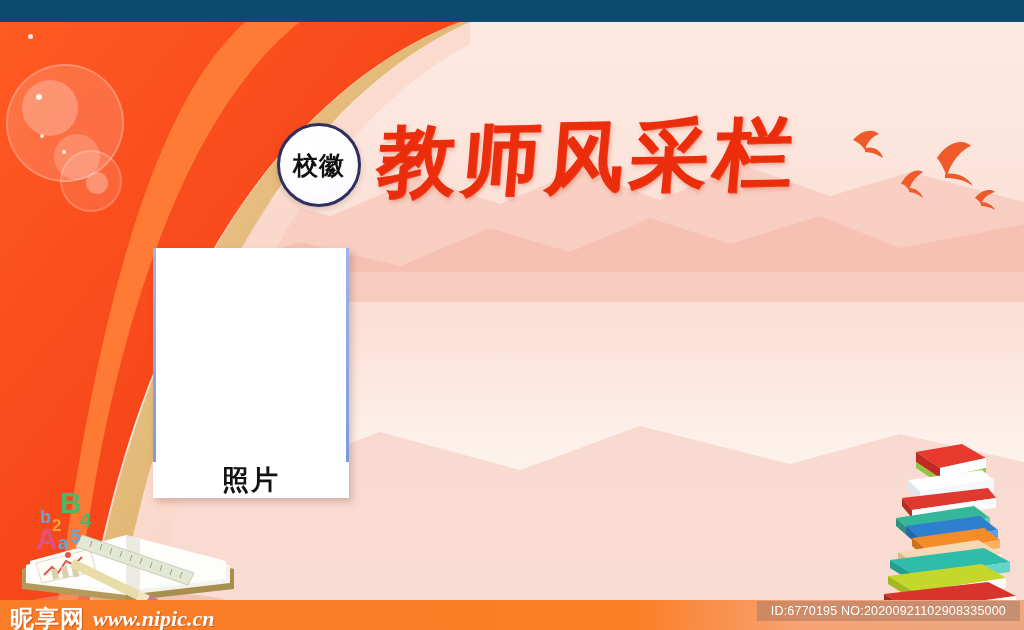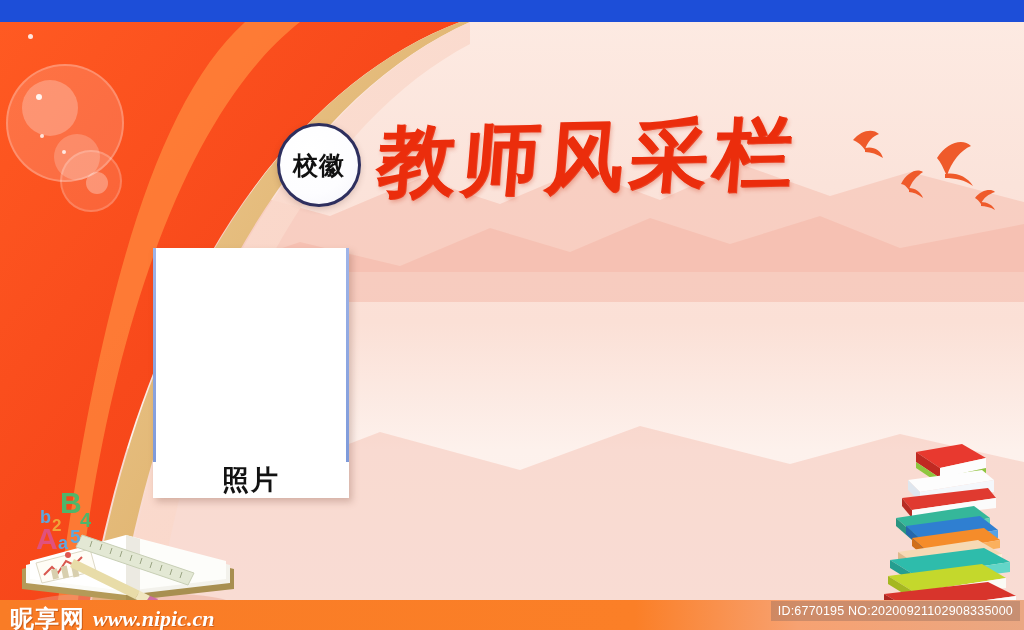--- a/index.html
+++ b/index.html
@@ -3,21 +3,21 @@
 <meta charset="utf-8">
 <style>
   * { margin:0; padding:0; box-sizing:border-box; }
   html,body { width:1024px; height:630px; overflow:hidden; background:#ffffff; }
   body { font-family:"Liberation Sans","DejaVu Sans",sans-serif; }
 
   #poster {
     position:relative;
     width:1024px; height:630px;
     overflow:hidden;
-    background:#1d4ed8;
+    background:#0c4a6e;
   }
 
   
   .board {
     position:absolute;
     left:0; top:22px; width:1024px; height:578px;
     overflow:hidden;
     background:
       linear-gradient(180deg,
         #fdeae2 0%,
@@ -154,21 +154,21 @@
     text-shadow:1px 1px 0 rgba(160,60,10,.5);
   }
   .wm-url {
     font-family:"Liberation Serif","DejaVu Serif",serif;
     font-style:italic; font-weight:700;
     font-size:22px; color:#ffffff;
     text-shadow:1px 1px 0 rgba(160,60,10,.45);
   }
   .wm-id {
     position:absolute; right:4px; top:601px;
-    padding:3px 7px;
+    padding:3px 14px;
     background:rgba(150,110,92,.42);
     color:#ffffff;
     font-family:"Liberation Sans","DejaVu Sans",sans-serif;
     font-size:12.5px;
     letter-spacing:.2px;
     white-space:nowrap;
   }
 </style>
 </head>
 <body>

